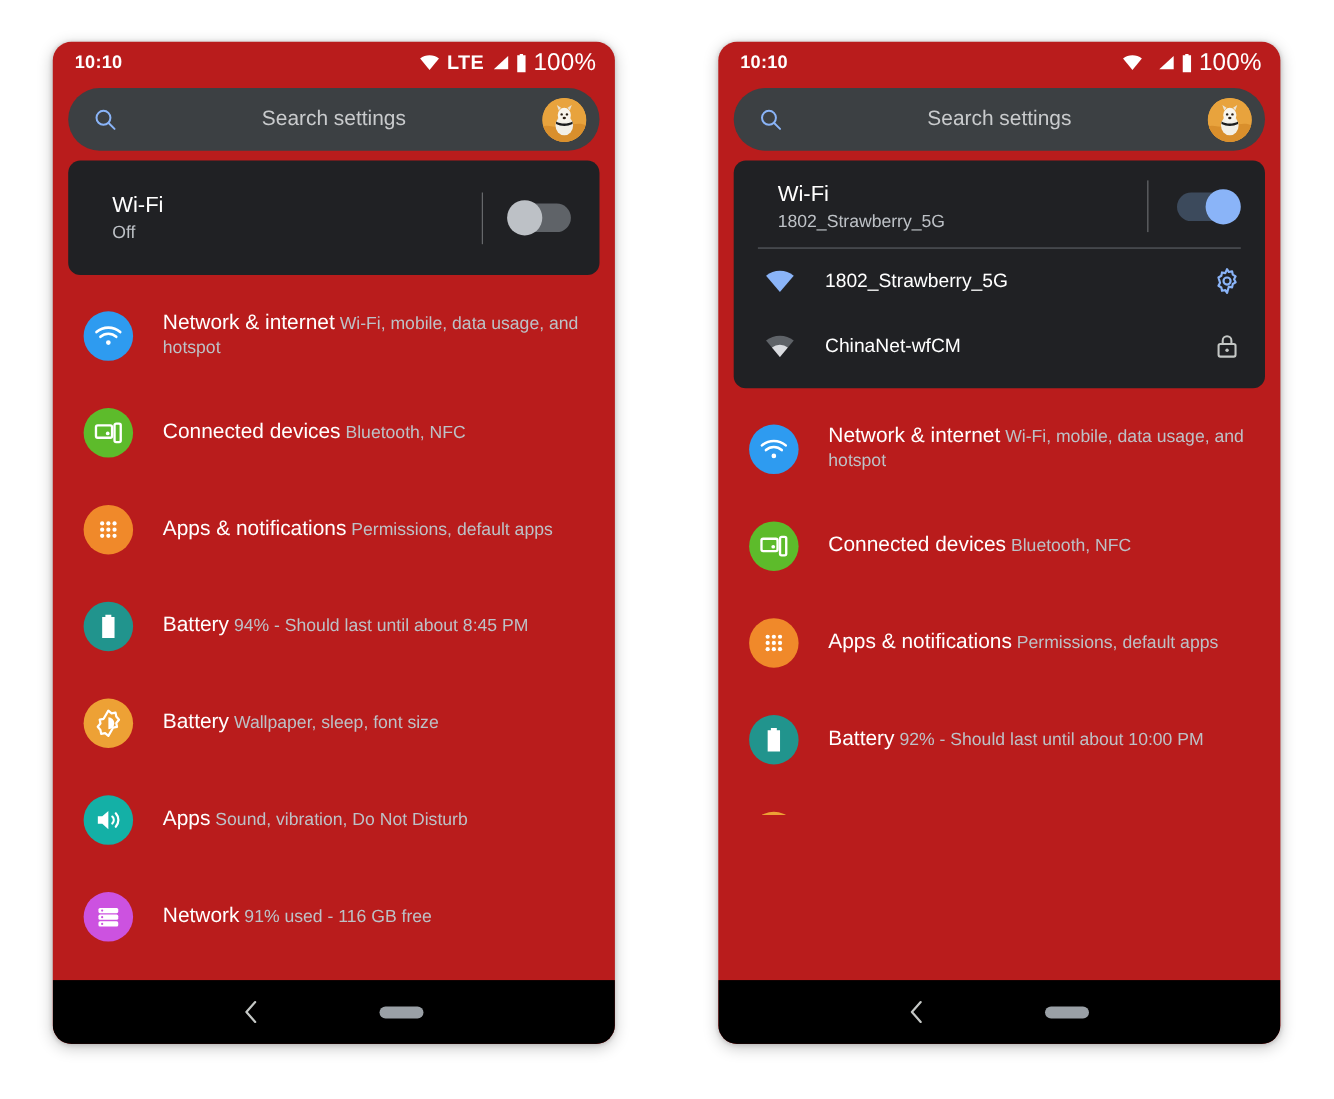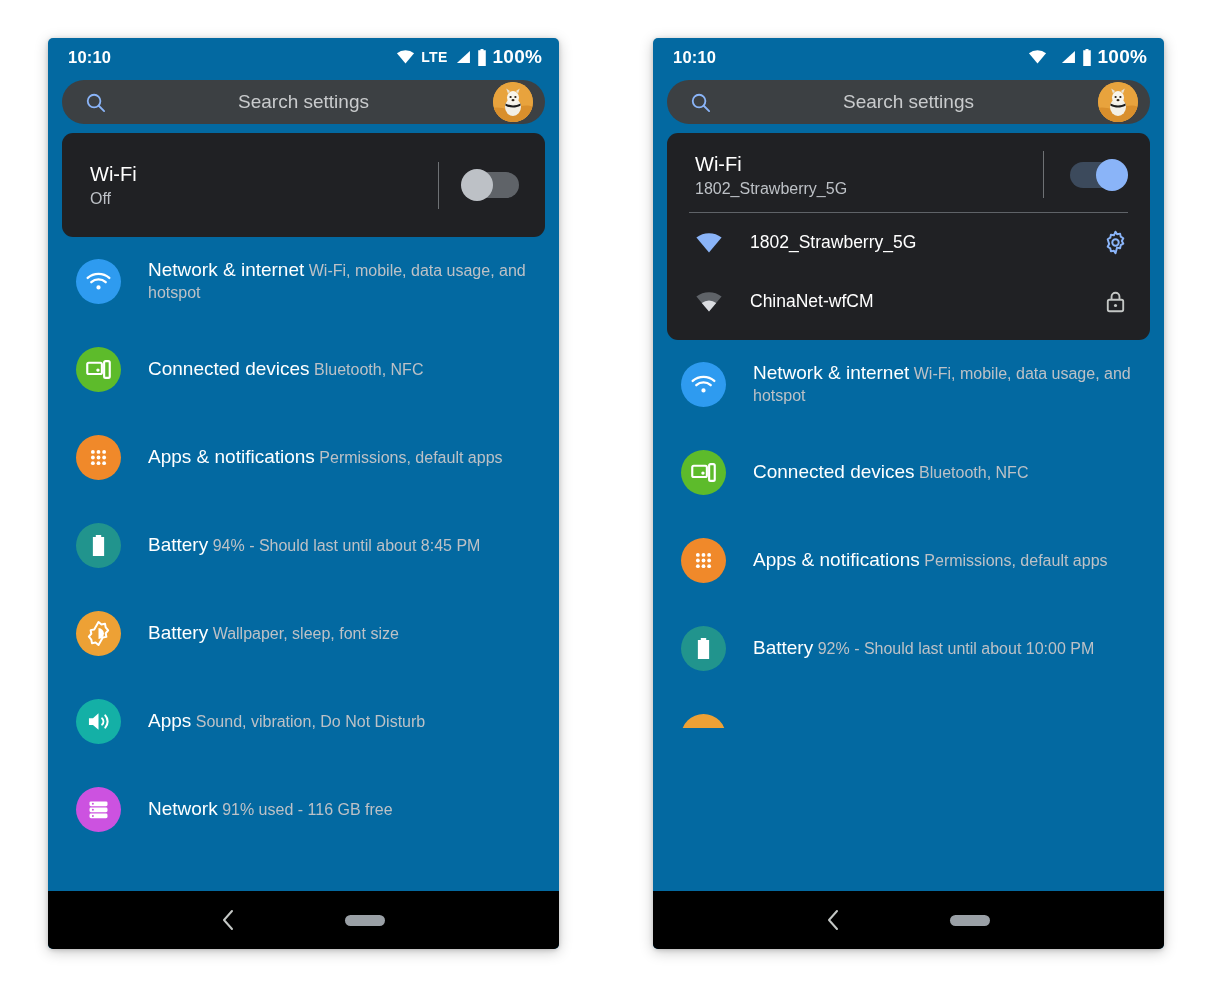--- a/index.html
+++ b/index.html
@@ -6,47 +6,47 @@
   html, body {
     width: 1213px; height: 999px;
     background: #ffffff;
     font-family: "Liberation Sans", sans-serif;
     overflow: hidden;
   }
   .stage { position: relative; width: 1213px; height: 999px; }
 
   .phone {
     position: absolute;
-    background: #0369a1;
-    border-radius: 5px;
+    background: #b91c1c;
+    border-radius: 17px;
     overflow: hidden;
     box-shadow: 0 3px 14px rgba(0,0,0,0.22), 0 1px 4px rgba(0,0,0,0.16);
   }
   #phone-left  { left: 48px;  top: 38px; width: 511px; height: 911px; }
   #phone-right { left: 653px; top: 38px; width: 511px; height: 911px; }
 
   
   .statusbar {
     height: 38px;
     display: flex; align-items: center;
     padding: 0 17px 0 20px;
     color: #ffffff;
   }
   .sb-time { font-size: 16.5px; font-weight: 700; letter-spacing: .2px; }
   .sb-right { margin-left: auto; display: flex; align-items: center; gap: 6px; }
-  .sb-lte { font-size: 14px; font-weight: 700; letter-spacing: .3px; }
-  .sb-pct { font-size: 19px; font-weight: 700; letter-spacing: .2px; }
+  .sb-lte { font-size: 18px; font-weight: 700; letter-spacing: .3px; }
+  .sb-pct { font-size: 22px; font-weight: 400; letter-spacing: .2px; }
   .ico-wifi-sb { width: 19px; height: 14px; }
   .ico-sig-sb  { width: 17px; height: 14px; }
   .ico-bat-sb  { width: 10px; height: 17px; }
 
   
   .searchbar {
     margin: 4px 14px 0 14px;
-    height: 44px;
+    height: 57px;
     background: #3c4043;
     border-radius: 29px;
     display: flex; align-items: center;
     padding: 0 12px 0 22px;
     position: relative;
   }
   .search-icon { width: 23px; height: 23px; flex: 0 0 auto; }
   .search-text {
     position: absolute; left: 0; right: 0; text-align: center;
     color: #c9cbcd; font-size: 19px; pointer-events: none;
@@ -60,20 +60,21 @@
   
   .wifi-card {
     margin: 9px 14px 0 14px;
     background: #202124;
     border-radius: 11px;
   }
   .wifi-head {
     display: flex; align-items: center;
     padding: 24px 18px 24px 28px;
     min-height: 104px;
+    margin-left: 12px;
   }
   .wifi-card.compact .wifi-head { padding: 18px 18px 14px 28px; min-height: 0; }
   .wifi-title { color: #ffffff; font-size: 20px; line-height: 1.25; }
   .wifi-sub   { color: #bdc1c6; font-size: 16px; margin-top: 3px; }
   .wifi-divider-v {
     width: 1px; height: 47px; background: #6e7174; margin-left: auto;
     flex: 0 0 auto;
   }
   .toggle {
     width: 54px; height: 26px; border-radius: 13px; position: relative;
@@ -93,21 +94,21 @@
   .net-row {
     display: flex; align-items: center;
     height: 59px; padding: 0 22px 0 28px;
   }
   .net-ico { width: 28px; height: 22px; flex: 0 0 auto; }
   .net-name { color: #ffffff; font-size: 17.5px; margin-left: 27px; }
   .net-act { margin-left: auto; width: 25px; height: 25px; flex: 0 0 auto; }
   .net-list { padding-bottom: 9px; }
 
   
-  .settings-list { }
+  .settings-list { padding-top: 11px; }
   .setting-row {
     display: flex; align-items: center;
     padding: 12px 18px 12px 28px;
     height: 88px;
   }
   .setting-icon {
     width: 45px; height: 45px; border-radius: 50%;
     display: flex; align-items: center; justify-content: center;
     flex: 0 0 auto;
   }

